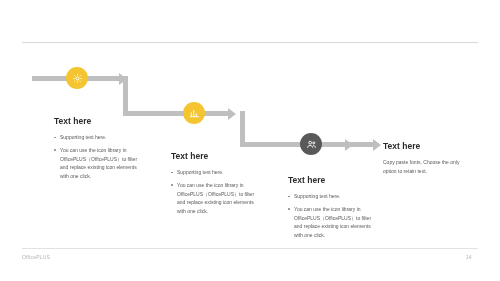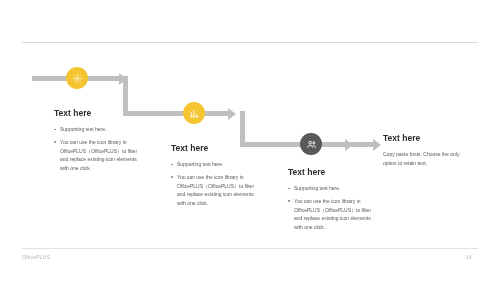--- a/index.html
+++ b/index.html
@@ -90,20 +90,21 @@
 
   
   .block {
     position: absolute;
   }
   .block .title {
     font-size: 8.5px;
     font-weight: bold;
     color: #2b2b2b;
     margin-bottom: 7px;
+    margin-top: 8px;
   }
   .block ul {
     margin: 0;
     padding: 0;
     list-style: none;
   }
   .block li {
     position: relative;
     font-size: 5px;
     line-height: 1.75;

